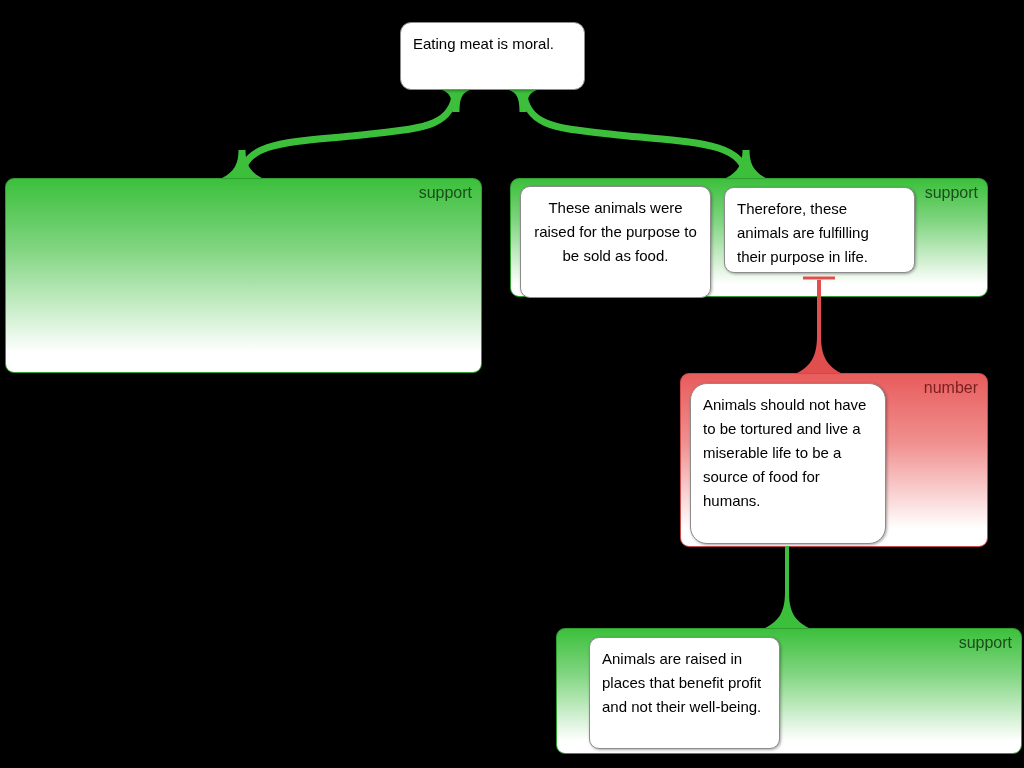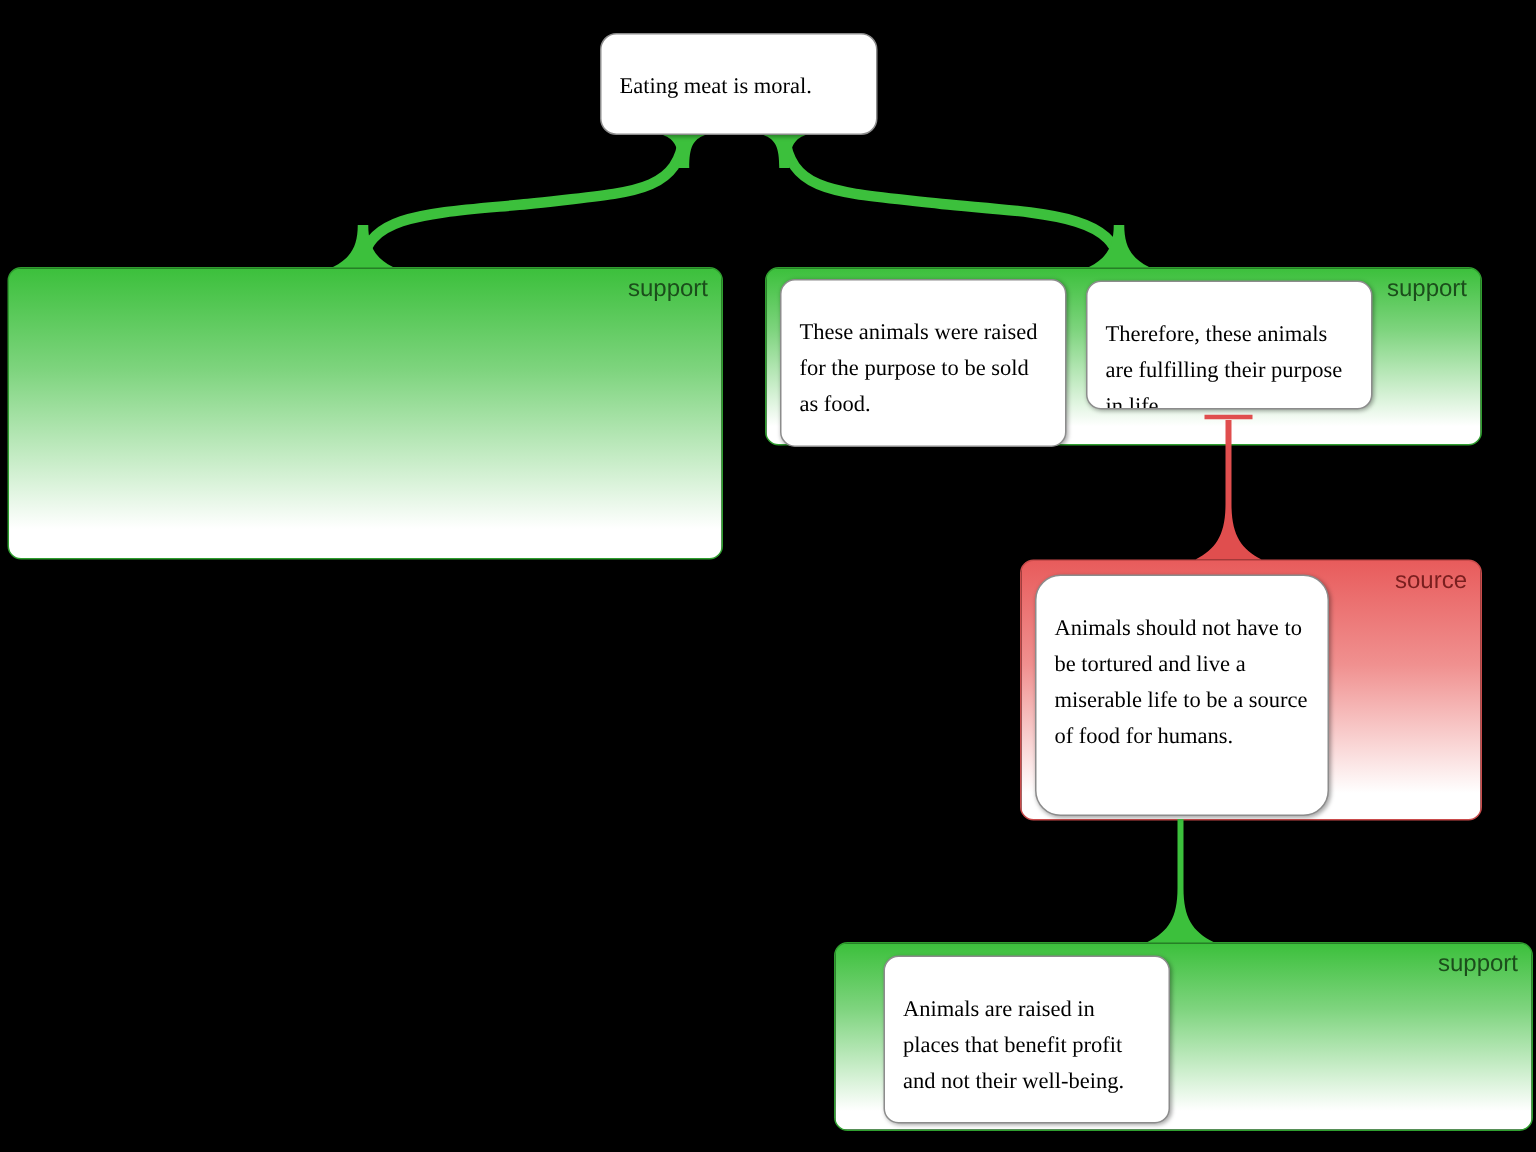--- a/index.html
+++ b/index.html
@@ -17,28 +17,28 @@
     border:1px solid #c94b4b;
   }
   .group-label{
     position:absolute;top:5px;right:9px;font-size:16px;z-index:4;
   }
   .group.support .group-label{color:#1b4d1b;}
   .group.opposes .group-label{color:#7a1f1f;}
   .claim{
     position:absolute;box-sizing:border-box;background:#ffffff;
     border:1px solid #8c8c8c;border-radius:10px;
-    padding:23px 12px;font-size:15px;line-height:24px;
+    padding:9px 12px;font-size:15px;line-height:24px;
     box-shadow:1px 1px 3px rgba(0,0,0,0.35);
-    z-index:3;overflow:hidden;font-family:Liberation Serif, serif;
+    z-index:3;overflow:hidden;
   }
   #root-claim{left:400px;top:22px;width:185px;height:68px;border-radius:11px;}
   #claim-a{left:14px;top:186px;width:190px;height:141px;}
   #claim-b{left:218px;top:186px;width:186px;height:186px;}
-  #claim-c{left:520px;top:186px;width:191px;height:112px;}
+  #claim-c{left:520px;top:186px;width:191px;height:112px;text-align:center;}
   #claim-d{left:724px;top:187px;width:191px;height:86px;}
   #claim-e{left:690px;top:383px;width:196px;height:161px;border-radius:17px;}
   #claim-f{left:565px;top:637px;width:191px;height:112px;margin-left:24px;}
   #claim-g{left:769px;top:637px;width:191px;height:107px;}
   #group-1{left:5px;top:178px;width:475px;height:193px;}
   #group-2{left:510px;top:178px;width:476px;height:117px;}
   #group-3{left:680px;top:373px;width:306px;height:172px;}
   #group-4{left:556px;top:628px;width:464px;height:124px;}
   #connectors{
     position:absolute;left:0;top:0;width:1024px;height:768px;
@@ -50,21 +50,21 @@
 
 <div id="canvas">
 
   <div class="group support" id="group-1">
     <span class="group-label">support</span>
   </div>
   <div class="group support" id="group-2">
     <span class="group-label">support</span>
   </div>
   <div class="group opposes" id="group-3">
-    <span class="group-label">source</span>
+    <span class="group-label">number</span>
   </div>
   <div class="group support" id="group-4">
     <span class="group-label">support</span>
   </div>
 
   <svg id="connectors" viewBox="0 0 1024 768" xmlns="http://www.w3.org/2000/svg">
 
     <path d="M 456 90 C 452 130, 420 128, 352 136 C 290 142, 242 142, 242 178" fill="none" stroke="#3cc03c" stroke-width="7"></path>
     <path d="M 442 90 C 450 93, 452.5 98, 452.5 112 L 459.5 112 C 459.5 98, 462 93, 470 90 Z" fill="#3cc03c"></path>
     <path d="M 238.5 150 C 238.5 164, 234 172, 222 178 L 262 178 C 250 172, 245.5 164, 245.5 150 Z" fill="#3cc03c"></path>

